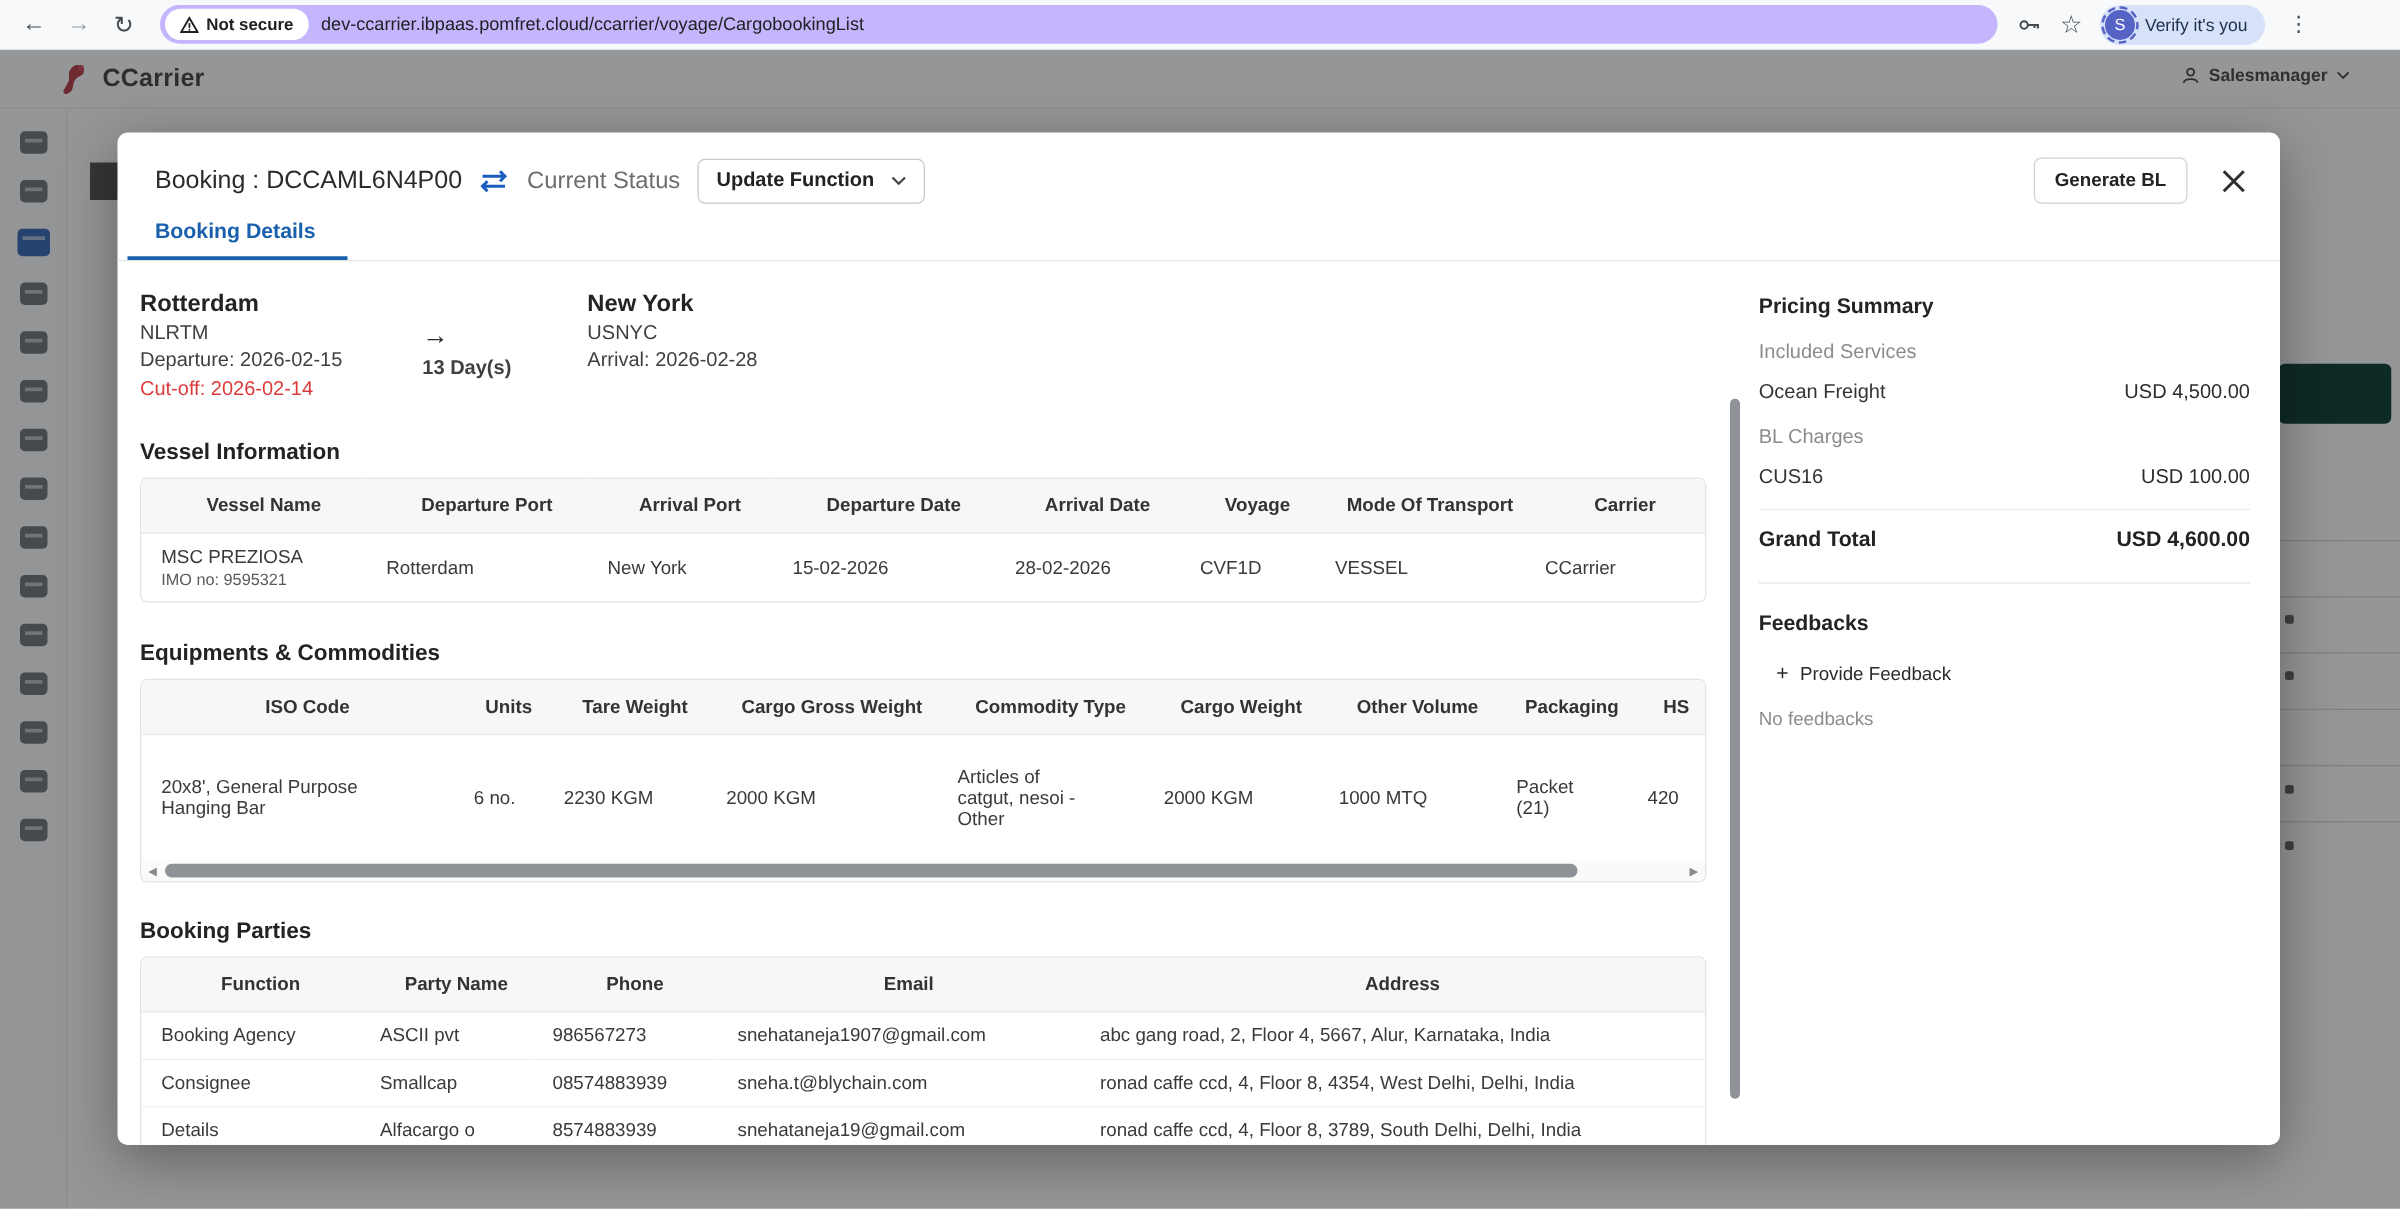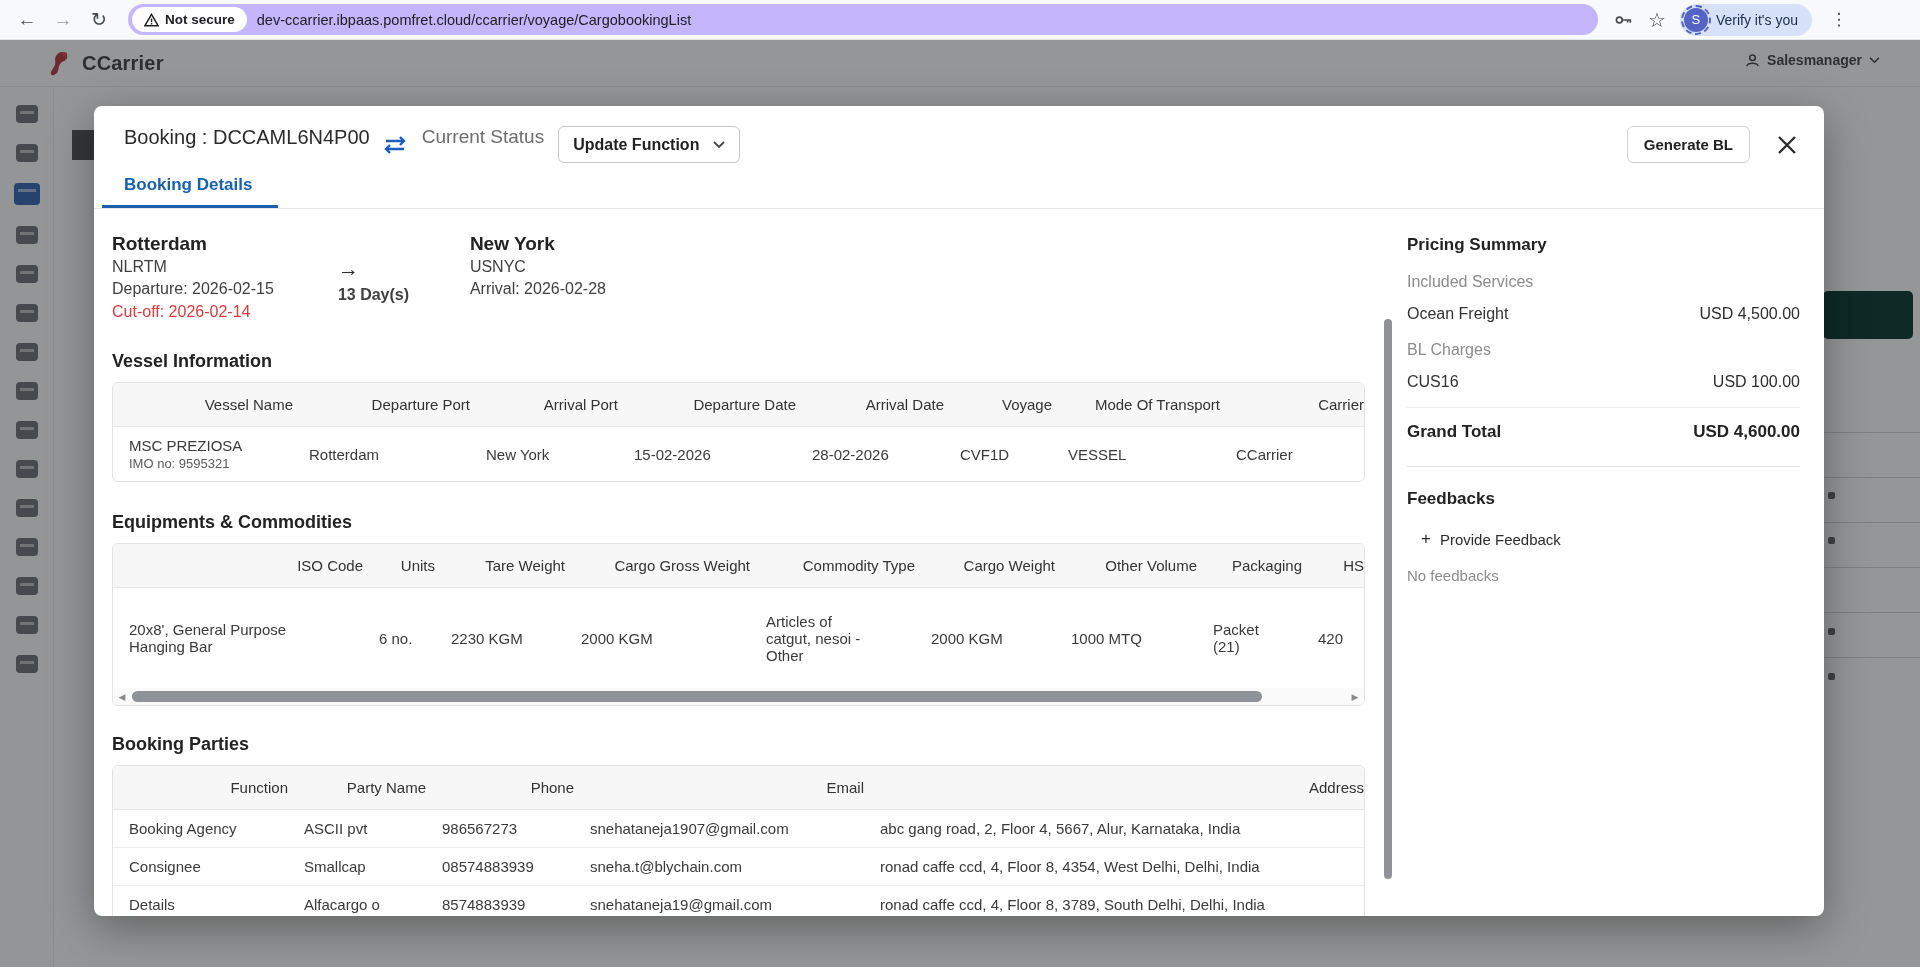--- a/index.html
+++ b/index.html
@@ -45,21 +45,21 @@
   .bg-teal-btn { position:absolute; left:1823px; top:251px; width:90px; height:48px;
     background:#00332b; border-radius:5px; cursor:pointer; }
   .bg-rowline { position:absolute; left:1823px; width:97px; height:1px; background:#d4d4d4; }
   .bg-dot { position:absolute; left:1828px; width:7px; height:7px; border-radius:2px; background:#5d5d5d; }
   .app-dim { position:absolute; left:0; top:40px; width:1920px; height:927px;
     background:rgba(30,32,34,0.47); z-index:5; }
 
   
   .modal { position:absolute; left:94px; top:106px; width:1730px; height:810px; background:#fff;
     border-radius:8px; box-shadow:0 12px 44px rgba(0,0,0,0.35); z-index:10; overflow:hidden; }
-  .modal-head { display:flex; padding:20px 26px 0 30px; }
+  .modal-head { display:flex; align-items:center; padding:20px 26px 0 30px; }
   .modal-title { font-size:20px; color:#2b2b2b; }
   .swap-icon { margin-left:12px; display:flex; align-items:center; }
   .current-status { margin-left:14px; font-size:19px; color:#6d6d6d; }
   .status-select { margin-left:14px; border:1px solid #c7c7c7; border-radius:6px; background:#fff;
     display:flex; align-items:center; gap:14px; padding:8px 14px; cursor:pointer; }
   .status-select .lbl { font-size:16px; font-weight:bold; color:#222; }
   .head-right { margin-left:auto; display:flex; align-items:center; gap:26px; }
   .generate-bl { border:1px solid #d2d2d2; border-radius:6px; background:#fff; padding:9px 16px;
     font-size:15px; font-weight:bold; color:#222; cursor:pointer; font-family:inherit; }
   .close-x { cursor:pointer; display:flex; }
@@ -84,21 +84,21 @@
 
   .section-title { font-size:18px; font-weight:bold; color:#232323; }
   .sec-vessel { margin-top:30px; }
   .sec-equip  { margin-top:30px; }
   .sec-party  { margin-top:28px; }
 
   table.grid { border-collapse:separate; border-spacing:0; width:1251px; table-layout:fixed;
     margin-top:10px; font-size:15px; }
   .grid-wrap { border:1px solid #e3e3e3; border-radius:6px; overflow:hidden; width:1253px; margin-top:10px; background:#fff; }
   .grid-wrap table { margin-top:0; }
-  table.grid th { background:#f7f7f8; text-align:right; font-weight:normal; color:#333;
+  table.grid th { background:#f7f7f8; text-align:center; font-weight:bold; color:#333;
     padding:13px 0 13px 16px; border-bottom:1px solid #e7e7e7; white-space:nowrap; overflow:hidden; }
   table.grid td { color:#3a3a3a; padding:10px 8px 10px 16px; vertical-align:middle;
     border-bottom:1px solid #efefef; }
   table.grid tr:last-child td { border-bottom:none; }
   .sub { font-size:13px; color:#5a5a5a; margin-top:2px; }
 
   .hscroll { height:17px; background:#fafafa; display:flex; align-items:center; padding:0 3px; }
   .hscroll .harr { font-size:9px; color:#8a8a8a; width:12px; text-align:center; cursor:pointer; }
   .hscroll .track { flex:1; height:11px; position:relative; margin:0 2px; }
   .hscroll .hthumb { position:absolute; left:2px; top:0; height:11px; width:1130px;

